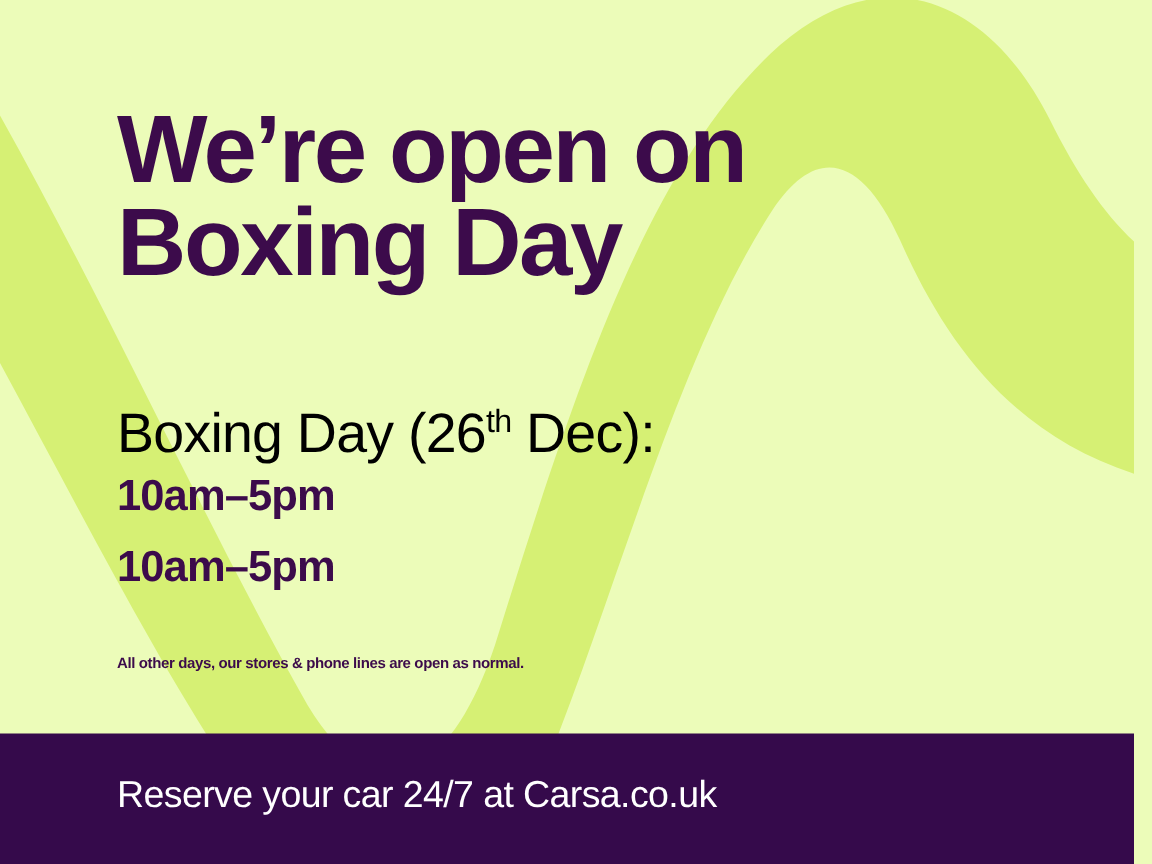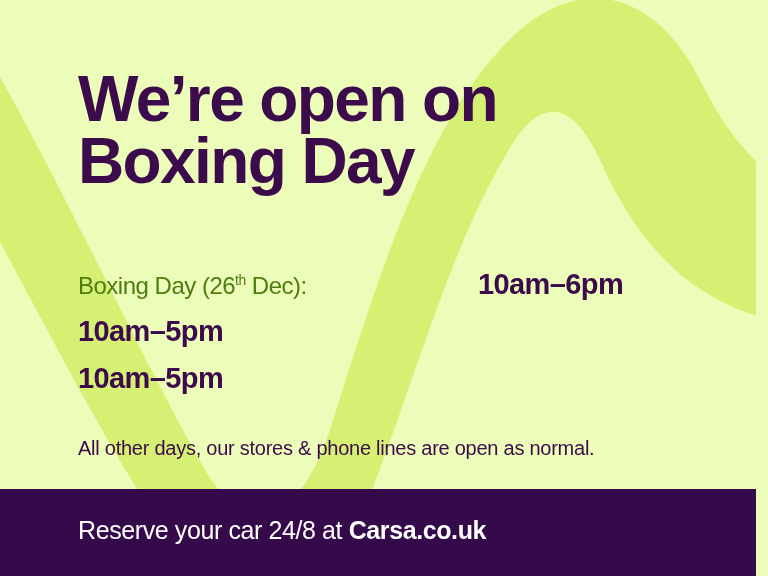--- a/index.html
+++ b/index.html
@@ -60,22 +60,22 @@
     width: 620px;
   }
   .hours-row {
     display: flex;
     align-items: baseline;
     height: 47px;
   }
   .hours-day {
     width: 400px;
     flex: 0 0 400px;
-    color: #4d7c0f;
-    font-size: 24px;
+    color: #000000;
+    font-size: 37px;
     font-weight: normal;
     letter-spacing: -0.5px;
     white-space: nowrap;
   }
   .hours-day sup {
     font-size: 0.58em;
     vertical-align: super;
     line-height: 0;
   }
   .hours-time {
@@ -85,22 +85,22 @@
     letter-spacing: -0.6px;
     white-space: nowrap;
   }
 
   
   .fineprint {
     position: absolute;
     left: 78px;
     top: 437px;
     color: #3c0b4b;
-    font-size: 20px;
-    font-weight: normal;
+    font-size: 10px;
+    font-weight: bold;
     letter-spacing: -0.25px;
     white-space: nowrap;
   }
 
   
   .footer-bar {
     position: absolute;
     left: 0;
     top: 489px;
     width: 768px;
@@ -112,21 +112,21 @@
     position: absolute;
     left: 78px;
     top: 27px;
     color: #ffffff;
     font-size: 25px;
     font-weight: normal;
     letter-spacing: -0.4px;
     white-space: nowrap;
   }
   .footer-text .brand {
-    font-weight: bold;
+    font-weight: normal;
   }
 </style>
 </head>
 <body>
 
 <div id="poster">
 
   <svg id="bg-wave" viewBox="0 0 768 576" preserveAspectRatio="none" aria-hidden="true">
     <rect x="0" y="0" width="768" height="576" fill="#ecfcb9"></rect>
     <path d="M -70 -40
@@ -146,34 +146,33 @@
 
   <div id="content">
 
     <div class="headline">We’re open on
 Boxing Day</div>
 
     <div class="hours">
 
       <div class="hours-row">
         <div class="hours-day"><span>Boxing Day (26</span><sup>th</sup><span> Dec):</span></div>
-        <div class="hours-time">10am–6pm</div>
       </div>
 
       <div class="hours-row">
         <div class="hours-time">10am–5pm</div>
       </div>
 
       <div class="hours-row">
         <div class="hours-time">10am–5pm</div>
       </div>
 
     </div>
 
     <div class="fineprint">All other days, our stores &amp; phone lines are open as normal.</div>
 
   </div>
 
   <div class="footer-bar">
-    <div class="footer-text"><span>Reserve your car 24/8 at </span><span class="brand">Carsa.co.uk</span></div>
+    <div class="footer-text"><span>Reserve your car 24/7 at </span><span class="brand">Carsa.co.uk</span></div>
   </div>
 
 </div>
 
 </body></html>

